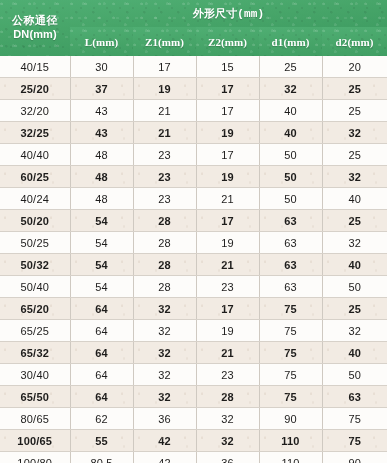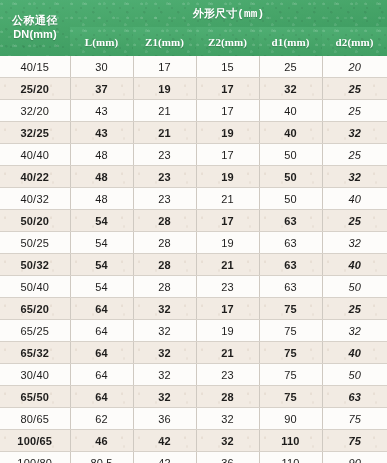--- a/index.html
+++ b/index.html
@@ -85,21 +85,21 @@
     font-size: 11px;
     color: #1d1c1b;
     text-align: center;
     vertical-align: middle;
     padding: 0;
     border-right: 1px solid #cfc9c1;
     border-bottom: 1px solid #d7d1c9;
     letter-spacing: 0.2px;
     position: relative;
   }
-  table.spec-table tbody td:last-child { border-right: 0; font-style: italic; }
+  table.spec-table tbody td:last-child { border-right: 0; }
 
   tbody tr.row-odd  td { background: #fdfcfa; }
   tbody tr.row-even td { background: #f2ebe3; font-weight: bold; text-align: center; }
   tbody tr.row-even td::after {
     content: "";
     position: absolute;
     inset: 0;
     background-image:
       radial-gradient(circle at 22% 40%, rgba(196,178,160,0.22) 0 1px, transparent 1.4px),
       radial-gradient(circle at 71% 66%, rgba(196,178,160,0.18) 0 1px, transparent 1.4px);
@@ -191,29 +191,29 @@
         </tr>
         <tr class="row-odd">
           <td>40/40</td>
           <td>48</td>
           <td>23</td>
           <td>17</td>
           <td>50</td>
           <td>25</td>
         </tr>
         <tr class="row-even">
-          <td>40/22</td>
+          <td>60/25</td>
           <td>48</td>
           <td>23</td>
           <td>19</td>
           <td>50</td>
           <td>32</td>
         </tr>
         <tr class="row-odd">
-          <td>40/32</td>
+          <td>40/24</td>
           <td>48</td>
           <td>23</td>
           <td>21</td>
           <td>50</td>
           <td>40</td>
         </tr>
         <tr class="row-even">
           <td>50/20</td>
           <td>54</td>
           <td>28</td>
@@ -288,21 +288,21 @@
         <tr class="row-odd">
           <td>80/65</td>
           <td>62</td>
           <td>36</td>
           <td>32</td>
           <td>90</td>
           <td>75</td>
         </tr>
         <tr class="row-even">
           <td>100/65</td>
-          <td>46</td>
+          <td>55</td>
           <td>42</td>
           <td>32</td>
           <td>110</td>
           <td>75</td>
         </tr>
         <tr class="row-odd">
           <td>100/80</td>
           <td>80.5</td>
           <td>42</td>
           <td>36</td>

